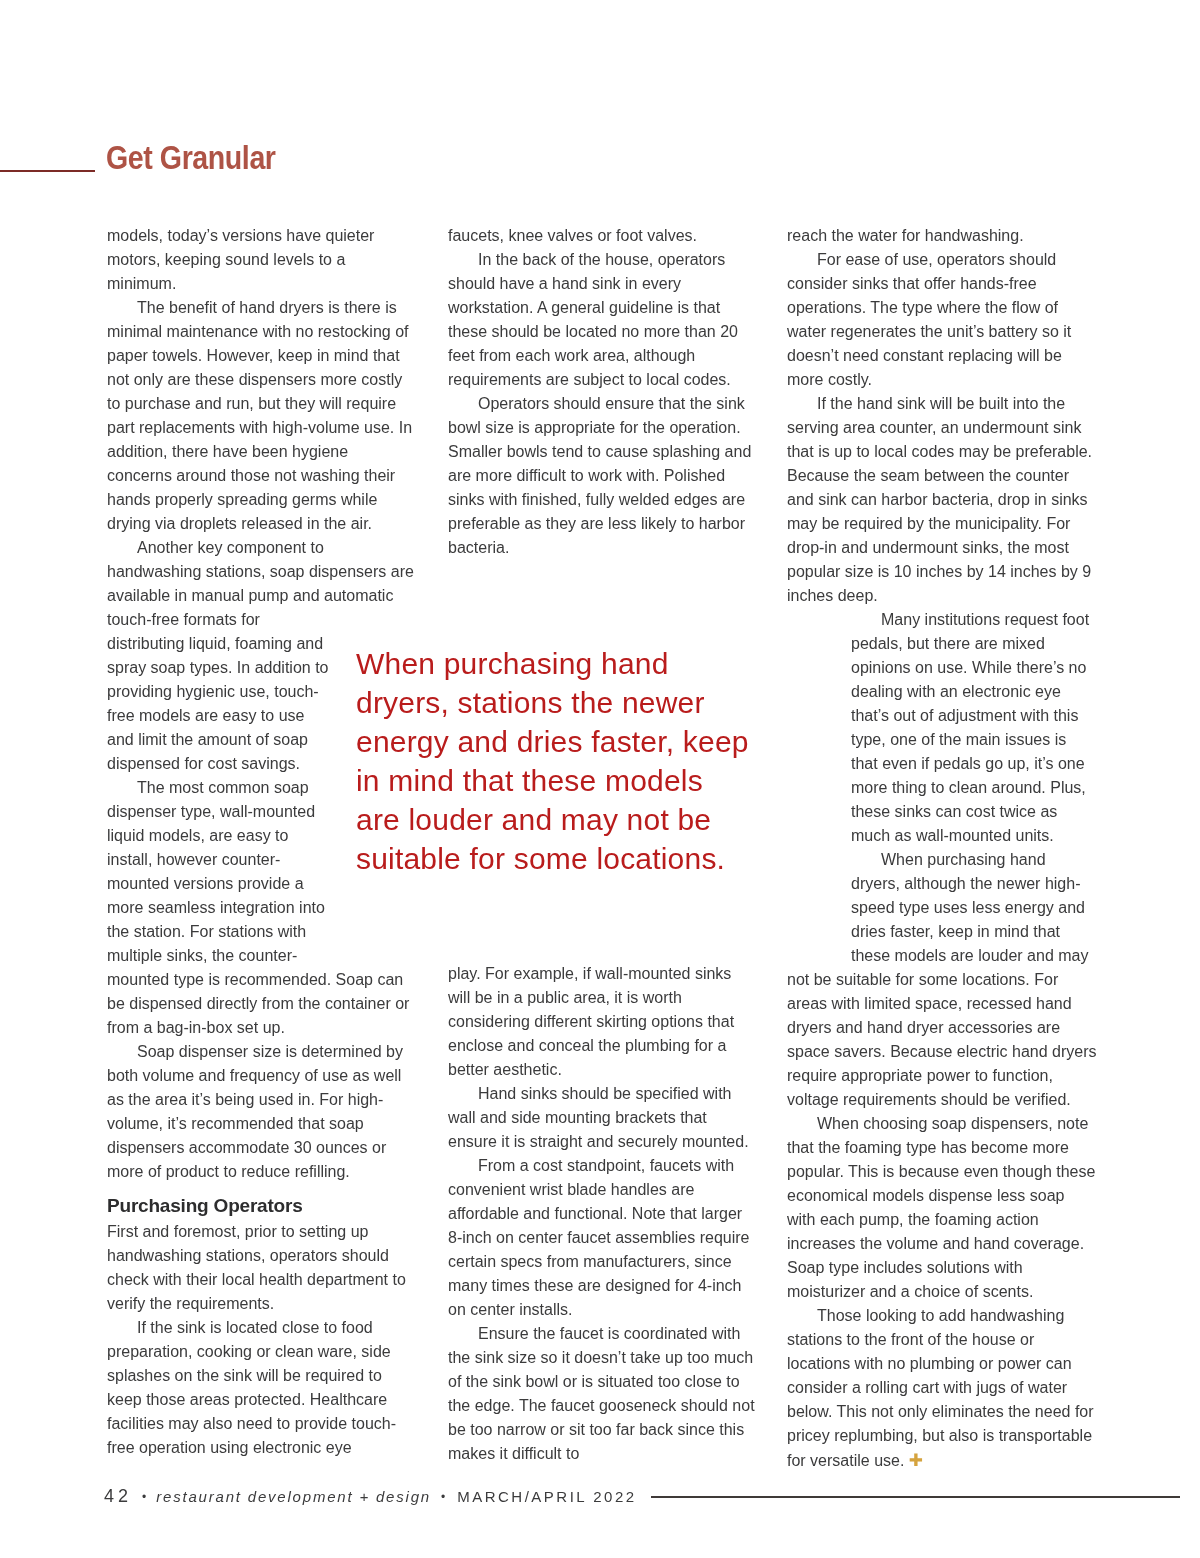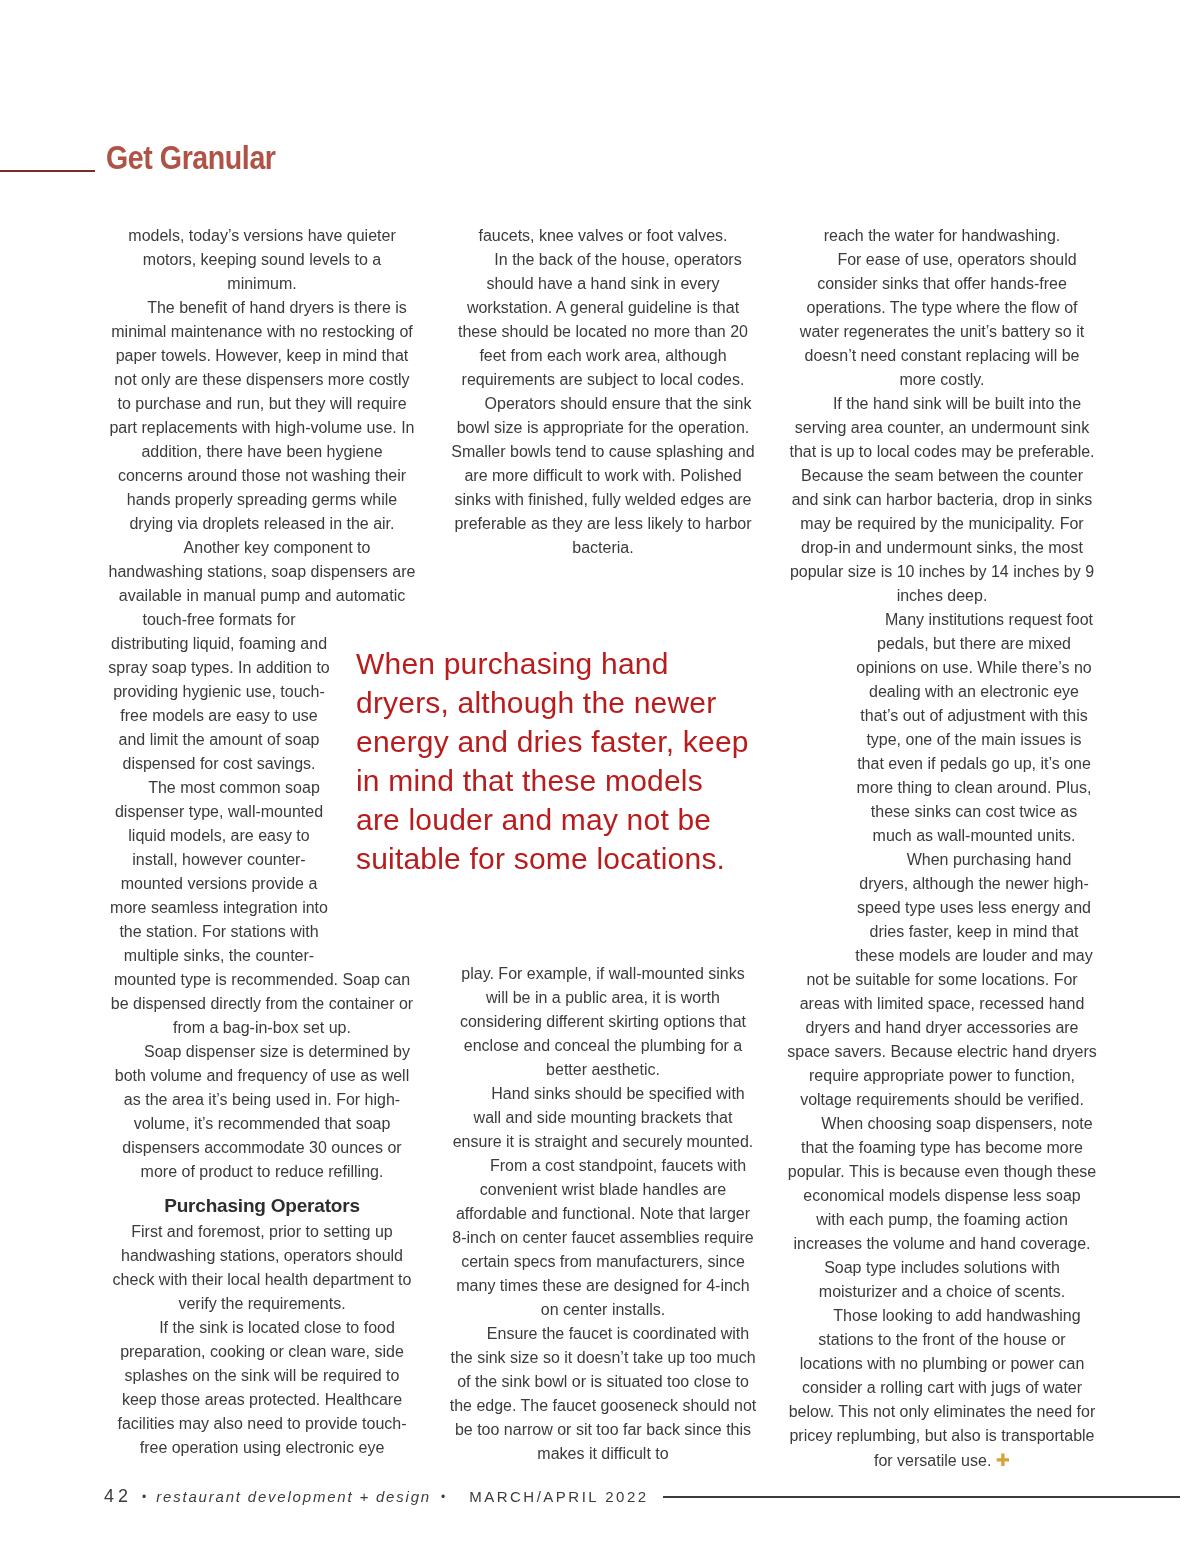--- a/index.html
+++ b/index.html
@@ -22,21 +22,21 @@
     font-size: 34px; font-weight: bold; color: #ae5345;
     letter-spacing: -0.5px;
     transform: scaleX(0.84); transform-origin: left top;
     white-space: nowrap;
   }
 
   
   .col {
     position: absolute; width: 310px;
     font-size: 16px; line-height: 24px; color: #3b3b3c;
-    text-align: center;
+    text-align: left;
   }
   .col1  { left: 107px; top: 224px; }
   .col2a { left: 448px; top: 224px; }
   .col2b { left: 448px; top: 962px; }
   .col3  { left: 787px; top: 224px; }
 
   .bp { margin: 0; }
   .indent { text-indent: 30px; }
 
   
@@ -66,21 +66,21 @@
 
   
   .footer {
     position: absolute; left: 104px; right: 0; top: 1486px;
     display: flex; align-items: center;
     color: #3b3b3c;
   }
   .pgnum { font-size: 18px; letter-spacing: 4px; }
   .dot   { font-size: 12px; margin: 0 10px; }
   .mag   { font-style: italic; font-size: 15px; letter-spacing: 1.8px; }
-  .issue { font-size: 15px; letter-spacing: 2.5px; margin-left: 14px; }
+  .issue { font-size: 15px; letter-spacing: 2.5px; margin-left: 2px; }
   .footer-rule { flex: 1; height: 2px; background: #3f3a38; margin-left: 14px; }
 </style>
 </head>
 <body>
 
 <div class="page">
 
   <div class="kicker-rule"></div>
   <h1 class="kicker">Get Granular</h1>
 
@@ -96,21 +96,21 @@
   </section>
 
   <section class="col col2a">
     <p class="bp">faucets, knee valves or foot valves.</p>
     <p class="bp indent">In the back of the house, operators should have a hand sink in every workstation. A general guideline is that these should be located no more than 20 feet from each work area, although requirements are subject to local codes.</p>
     <p class="bp indent">Operators should ensure that the sink bowl size is appropriate for the operation. Smaller bowls tend to cause splashing and are more difficult to work with. Polished sinks with finished, fully welded edges are preferable as they are less likely to harbor bacteria.</p>
   </section>
 
   <div class="pullquote">
     <div>When purchasing hand</div>
-    <div>dryers, although the newer</div>
+    <div>dryers, stations the newer</div>
     <div>energy and dries faster, keep</div>
     <div>in mind that these models</div>
     <div>are louder and may not be</div>
     <div>suitable for some locations.</div>
   </div>
 
   <section class="col col2b">
     <p class="bp">play. For example, if wall-mounted sinks will be in a public area, it is worth considering different skirting options that enclose and conceal the plumbing for a better aesthetic.</p>
     <p class="bp indent">Hand sinks should be specified with wall and side mounting brackets that ensure it is straight and securely mounted.</p>
     <p class="bp indent">From a cost standpoint, faucets with convenient wrist blade handles are affordable and functional. Note that larger 8-inch on center faucet assemblies require certain specs from manufacturers, since many times these are designed for 4-inch on center installs.</p>

